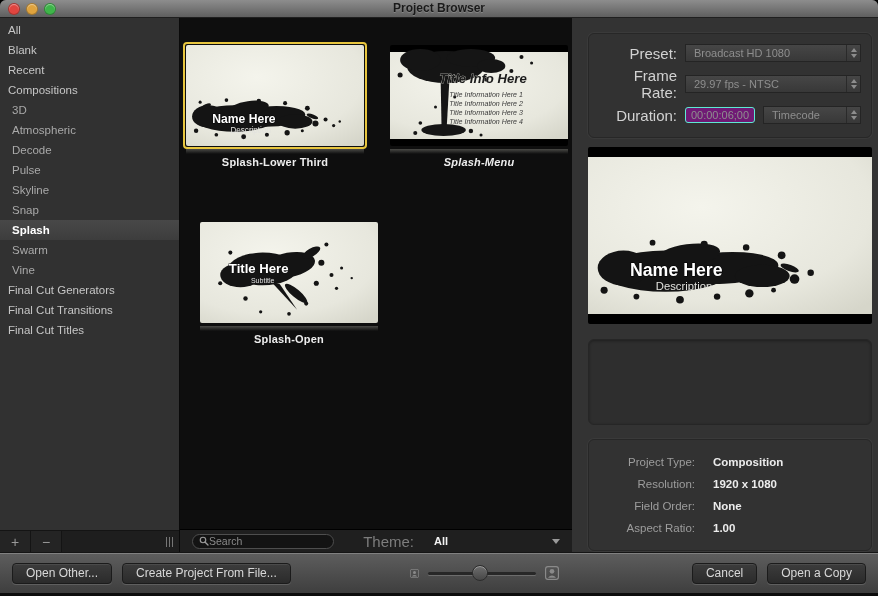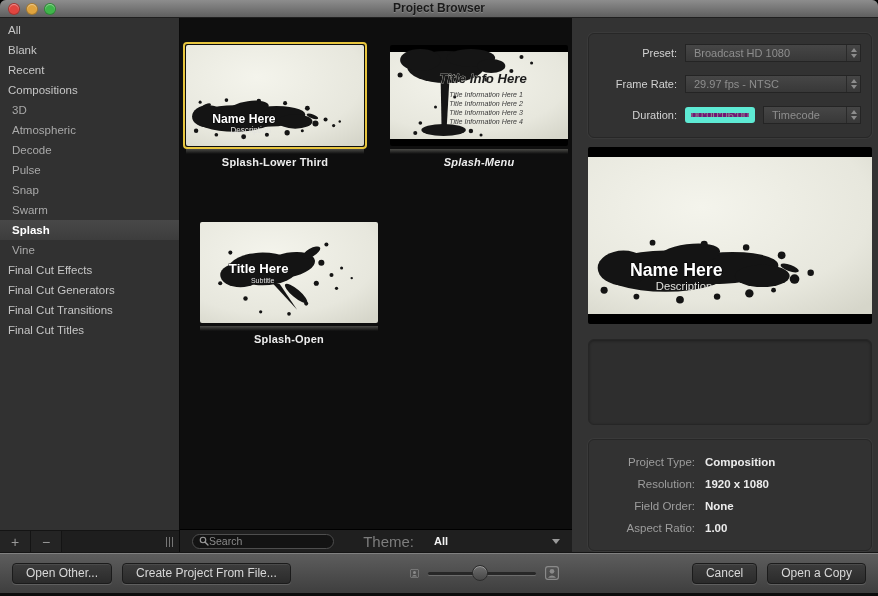--- a/index.html
+++ b/index.html
@@ -60,42 +60,42 @@
   .theme-value { color:#f2f2f2; font-size:11px; font-weight:bold; }
   .tri-down { width:0; height:0; border-left:4px solid transparent; border-right:4px solid transparent;
     border-top:5px solid #9a9a9a; }
 
   
   .rpanel { flex:1 1 auto; background:#333333; padding:15px 6px 0 16px; overflow:hidden; }
   .group-box { border:1px solid #272727; border-radius:6px; background:#323232;
     box-shadow:0 0 0 1px rgba(255,255,255,0.035); }
   .settings-box { padding:10px 10px 0 10px; }
   .set-row { display:flex; align-items:center; height:18px; margin-bottom:13px; gap:8px; }
-  .set-label { width:78px; flex:0 0 78px; text-align:right; color:#d2d2d2; font-size:11px; }
+  .set-label { width:78px; flex:0 0 78px; text-align:right; color:#d2d2d2; font-size:15px; }
   .select { flex:1 1 auto; height:18px; display:flex; align-items:center;
     background:linear-gradient(#464646,#383838); border:1px solid #242424; border-radius:0;
     color:#8e8e8e; font-size:11px; }
   .select .sel-text { flex:1; padding-left:8px; white-space:nowrap; overflow:hidden; }
   .stepper { width:14px; flex:0 0 14px; height:100%; border-left:1px solid #2a2a2a;
     display:flex; flex-direction:column; align-items:center; justify-content:center; gap:2px; }
   .tu { width:0; height:0; border-left:3.5px solid transparent; border-right:3.5px solid transparent; border-bottom:4px solid #8e8e8e; }
   .td { width:0; height:0; border-left:3.5px solid transparent; border-right:3.5px solid transparent; border-top:4px solid #8e8e8e; }
-  .duration-input { width:70px; flex:0 0 70px; height:16px; background:#701a75; border:6px solid #5eead4;
+  .duration-input { width:70px; flex:0 0 70px; height:16px; background:#701a75; border:1px solid #5eead4;
     border-radius:3px; color:#8e8e8e; font-size:11px; text-align:center; font-family:"Liberation Sans", sans-serif; }
   .select.narrow { flex:1 1 auto; }
 
   .preview { margin-top:9px; height:177px; background:#000; border-radius:2px; padding:10px 0; }
   .preview svg { display:block; width:100%; height:157px; }
 
   .desc-box { margin-top:15px; height:86px; background:#2e2e2e; border:1px solid #262626; border-radius:6px;
     box-shadow:inset 0 1px 3px rgba(0,0,0,0.35); }
 
   .info-box { margin-top:14px; padding:11px 0; }
   .info-row { height:22px; line-height:22px; font-size:11.5px; white-space:nowrap; }
-  .info-label { display:inline-block; width:106px; text-align:right; color:#9d9d9d; margin-right:10px; }
+  .info-label { display:inline-block; width:106px; text-align:right; color:#9d9d9d; margin-right:18px; }
   .info-value { color:#ececec; font-weight:bold; }
 
   
   .bottombar { flex:0 0 44px; position:relative; display:flex; align-items:center; padding:0 12px;
     background:linear-gradient(#5e5e5e,#3e3e3e); border-top:1px solid #151515; border-bottom:3px solid #0c0c0c;
     box-shadow:inset 0 1px 0 rgba(255,255,255,0.22); }
   .btn { height:21px; padding:0 13px; font-size:12px; color:#d8d8d8; font-family:"Liberation Sans", sans-serif;
     background:linear-gradient(#3c3c3c,#2b2b2b); border:1px solid #1b1b1b; border-radius:4px;
     box-shadow:0 1px 0 rgba(255,255,255,0.14), inset 0 1px 0 rgba(255,255,255,0.08); cursor:default; }
   .btn + .btn { margin-left:10px; }
@@ -126,25 +126,25 @@
     <div class="sidebar">
       <div class="sidebar-list">
         <div class="srow lvl0">All</div>
         <div class="srow lvl0">Blank</div>
         <div class="srow lvl0">Recent</div>
         <div class="srow lvl0">Compositions</div>
         <div class="srow lvl1">3D</div>
         <div class="srow lvl1">Atmospheric</div>
         <div class="srow lvl1">Decode</div>
         <div class="srow lvl1">Pulse</div>
+        <div class="srow lvl1">Skyline</div>
         <div class="srow lvl1">Snap</div>
+        <div class="srow lvl1 selected">Splash</div>
         <div class="srow lvl1">Swarm</div>
-        <div class="srow lvl1 selected">Splash</div>
         <div class="srow lvl1">Vine</div>
-        <div class="srow lvl0">Final Cut Effects</div>
         <div class="srow lvl0">Final Cut Generators</div>
         <div class="srow lvl0">Final Cut Transitions</div>
         <div class="srow lvl0">Final Cut Titles</div>
       </div>
       <div class="sidebar-footer">
         <div class="seg">+</div>
         <div class="seg">−</div>
         <div class="grip"></div>
       </div>
     </div>

